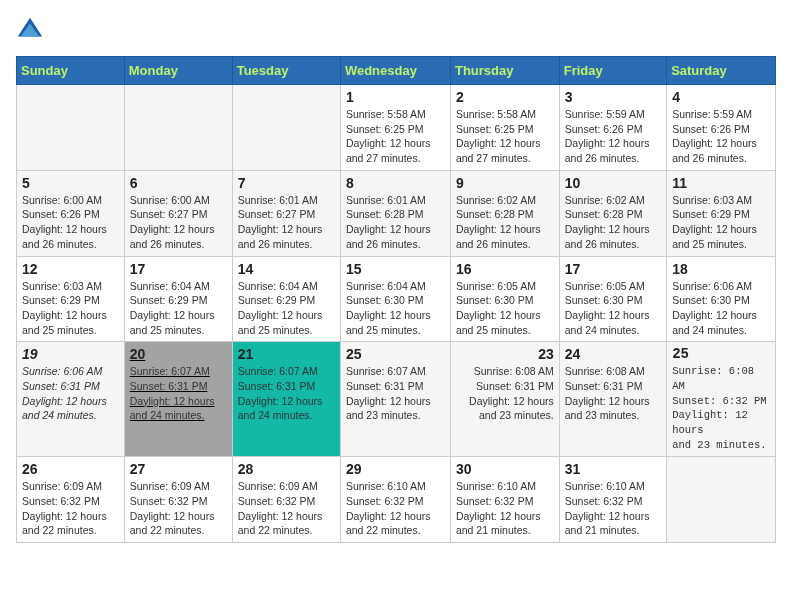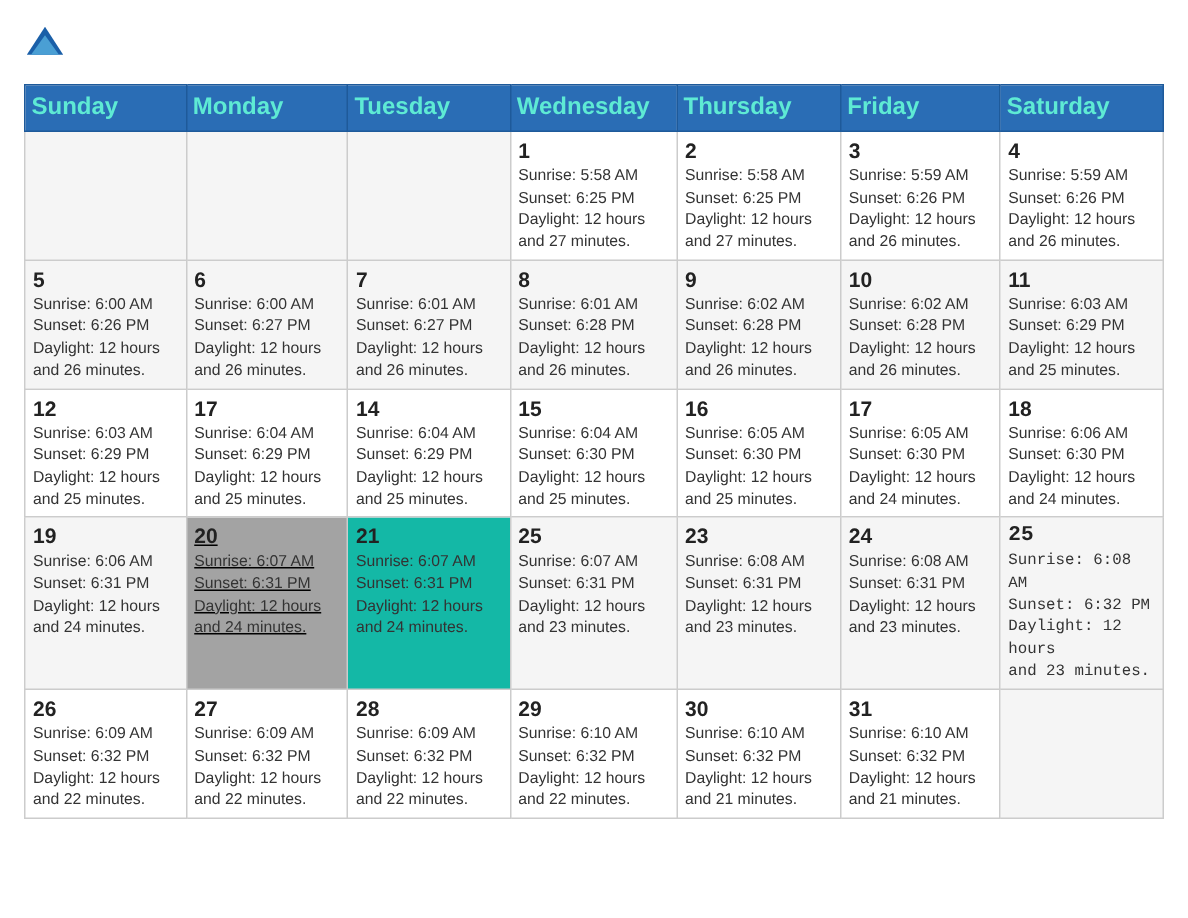--- a/index.html
+++ b/index.html
@@ -47,22 +47,22 @@
       font-size: 16px;
       color: #555;
     }
     table {
       width: 100%;
       border-collapse: collapse;
       border: 1px solid #ccc;
     }
     th {
       background-color: #2a6db5;
-      color: #5eead4;
-      font-size: 16px;
+      color: #bef264;
+      font-size: 13px;
       font-weight: bold;
       padding: 6px 4px;
       text-align: left;
       border: 1px solid #1e5a9a;
     }
     td {
       border: 1px solid #ccc;
       vertical-align: top;
       padding: 4px 5px;
       width: 113px;
@@ -252,21 +252,21 @@
         </td>
         <td>
           <div class="day-num">18</div>
           <div class="day-info" style="white-space: pre-line;">Sunrise: 6:06 AM
 Sunset: 6:30 PM
 Daylight: 12 hours
 and 24 minutes.</div>
         </td>
       </tr>
       <tr>
-        <td style="background: rgb(245, 245, 245);">
+        <td style="background: rgb(245, 245, 245); font-style: italic;">
           <div class="day-num">19</div>
           <div class="day-info" style="white-space: pre-line;">Sunrise: 6:06 AM
 Sunset: 6:31 PM
 Daylight: 12 hours
 and 24 minutes.</div>
         </td>
         <td style="background: #a3a3a3; text-decoration: underline;">
           <div class="day-num">20</div>
           <div class="day-info" style="white-space: pre-line;">Sunrise: 6:07 AM
 Sunset: 6:31 PM
@@ -280,21 +280,21 @@
 Daylight: 12 hours
 and 24 minutes.</div>
         </td>
         <td style="background: rgb(245, 245, 245);">
           <div class="day-num">25</div>
           <div class="day-info" style="white-space: pre-line;">Sunrise: 6:07 AM
 Sunset: 6:31 PM
 Daylight: 12 hours
 and 23 minutes.</div>
         </td>
-        <td style="background: rgb(245, 245, 245);">
+        <td style="background: rgb(245, 245, 245); text-align: right;">
           <div class="day-num">23</div>
           <div class="day-info" style="white-space: pre-line;">Sunrise: 6:08 AM
 Sunset: 6:31 PM
 Daylight: 12 hours
 and 23 minutes.</div>
         </td>
         <td style="background: rgb(245, 245, 245);">
           <div class="day-num">24</div>
           <div class="day-info" style="white-space: pre-line;">Sunrise: 6:08 AM
 Sunset: 6:31 PM

